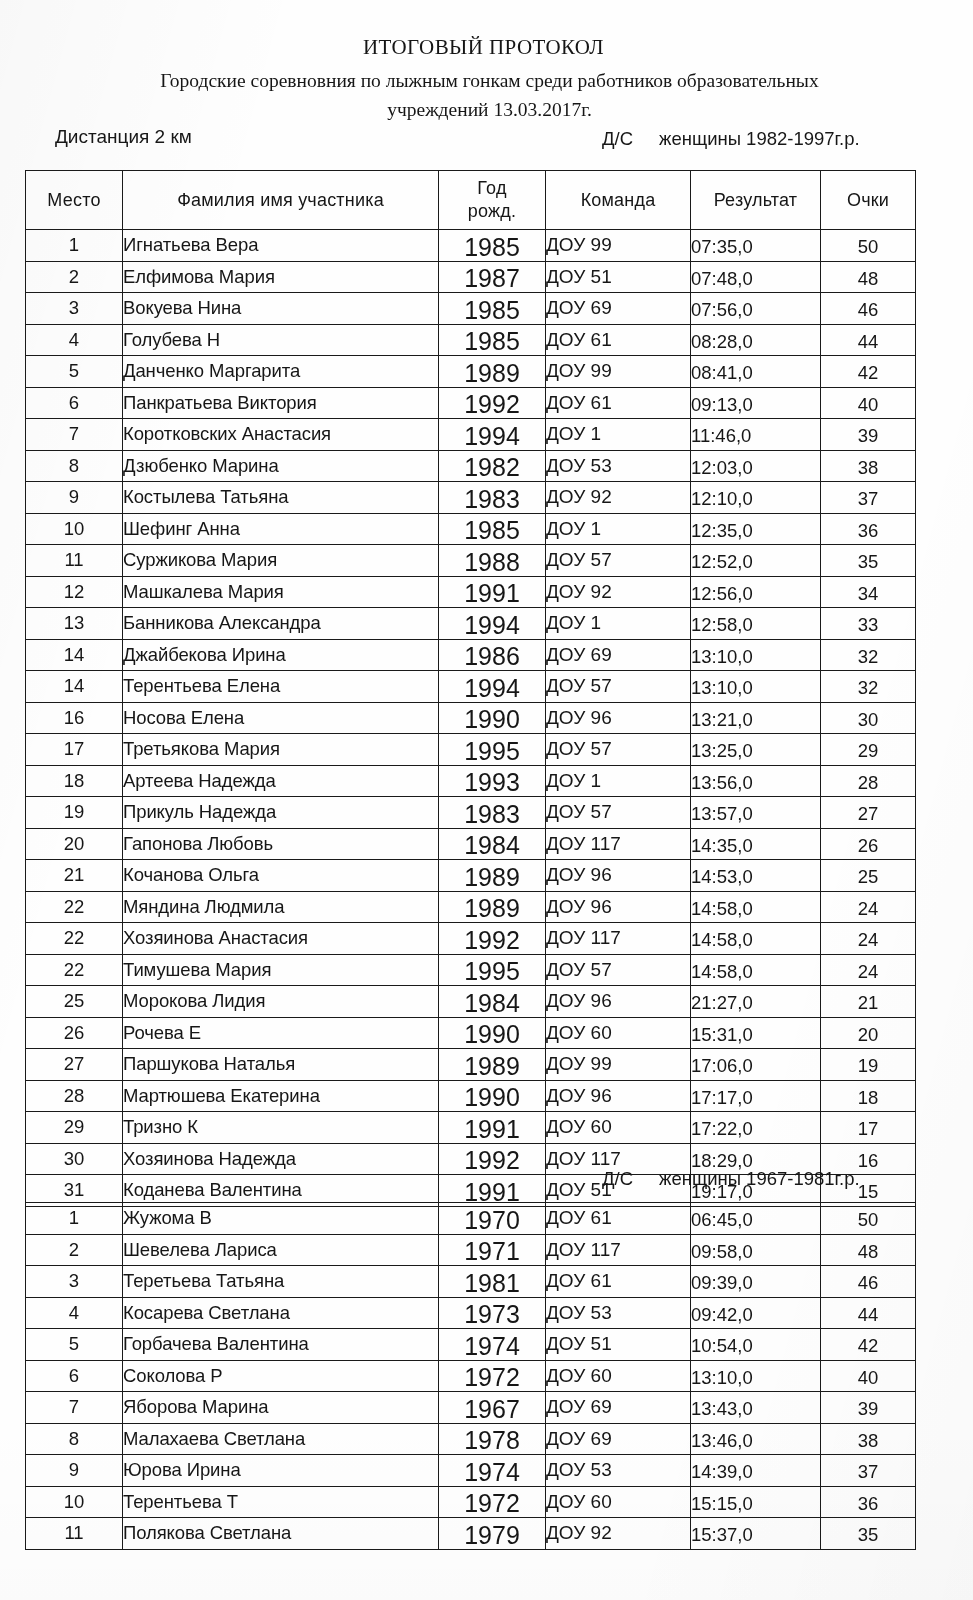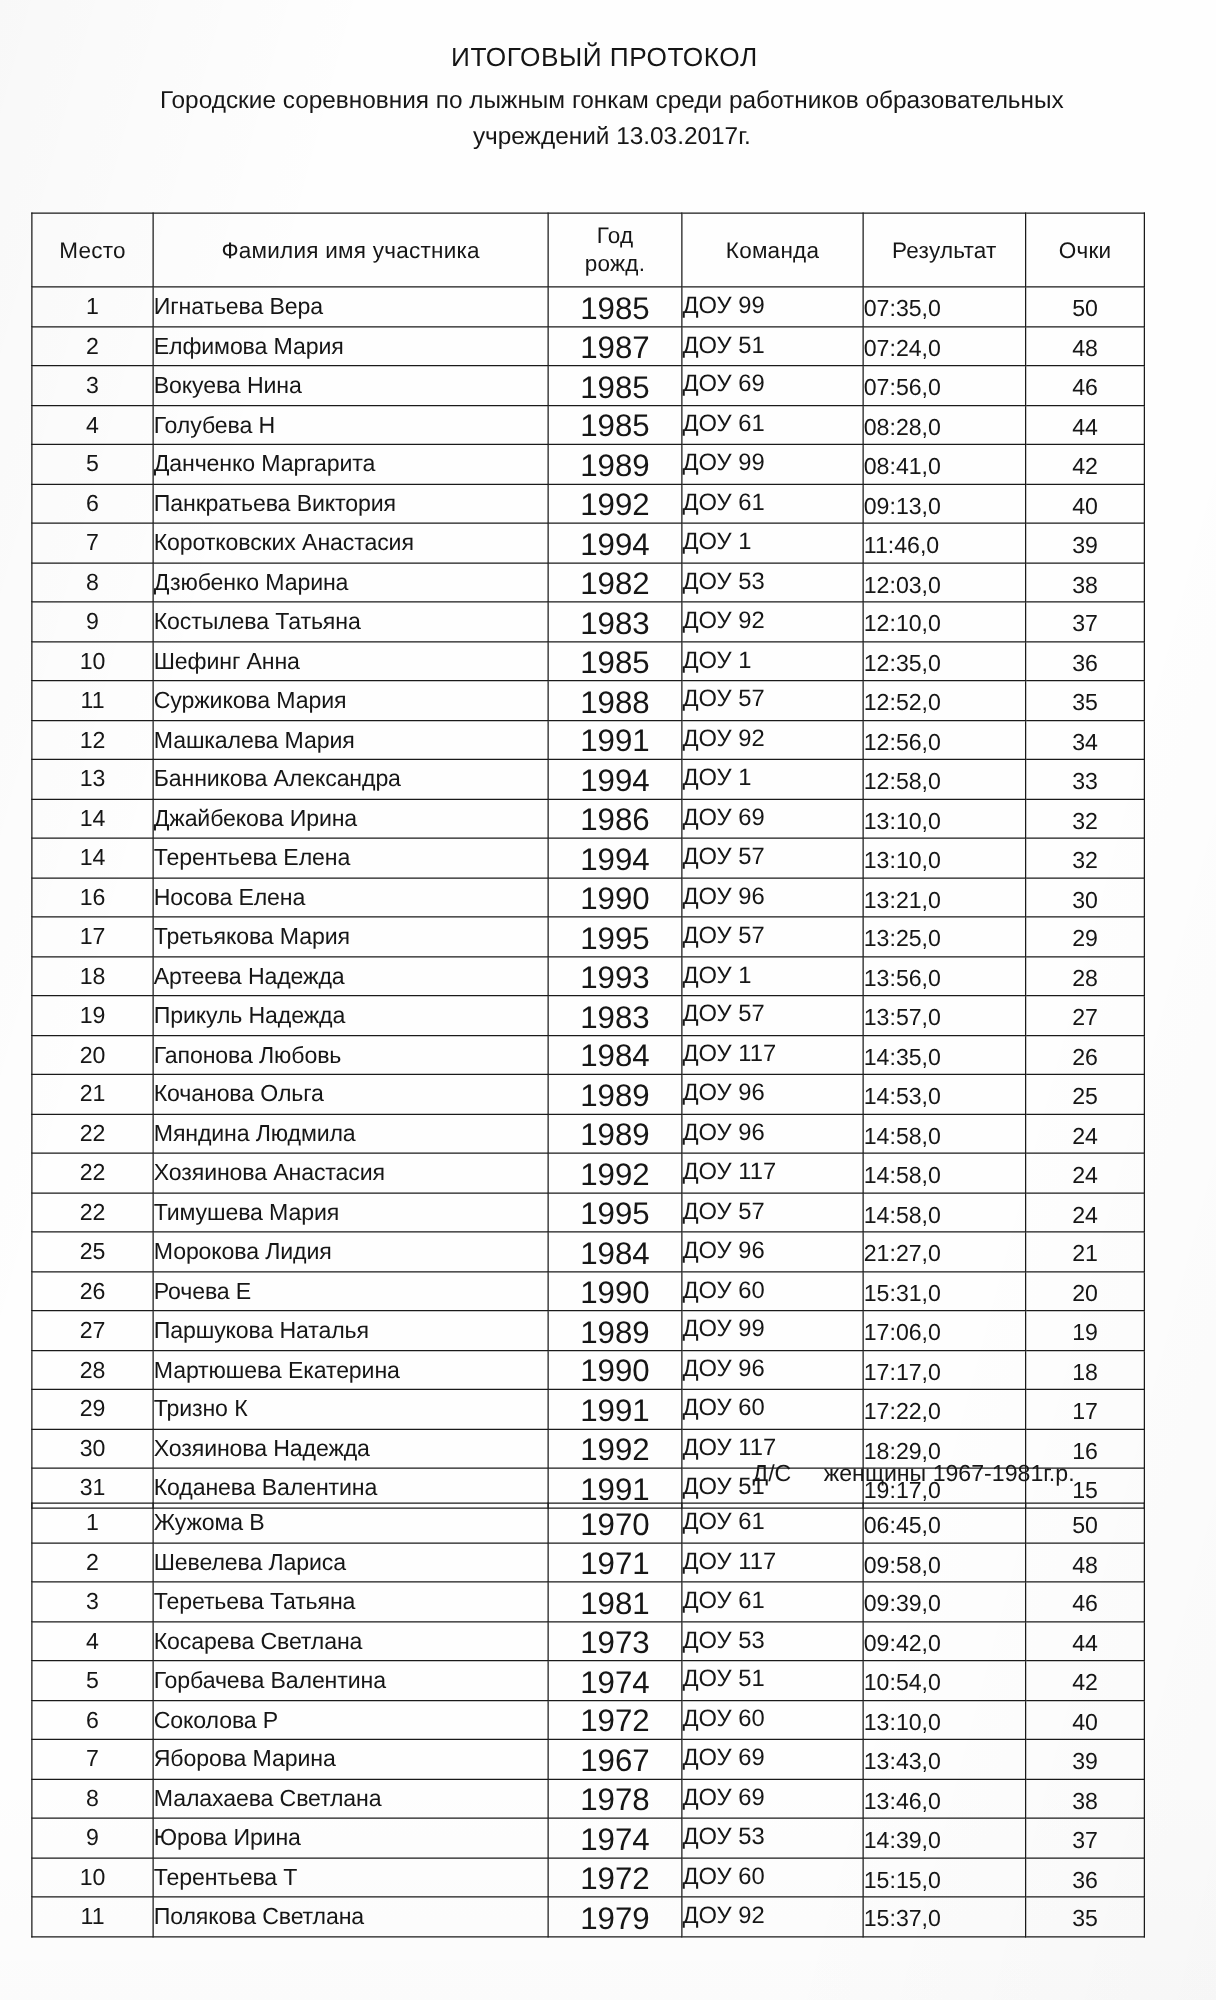--- a/index.html
+++ b/index.html
@@ -22,20 +22,21 @@
     box-sizing: border-box;
   }
 
   
   .doc-head {
     position: absolute;
     left: 0;
     top: 32px;
     width: 967px;
     text-align: center;
+    font-family: Liberation Serif, serif;
   }
   .doc-title {
     font-size: 21px;
     letter-spacing: 0.4px;
     line-height: 30px;
     color: #151515;
   }
   .doc-subtitle {
     font-size: 19.5px;
     line-height: 29px;
@@ -156,20 +157,26 @@
 <div class="page">
 
   <div class="doc-head">
     <div class="doc-title">ИТОГОВЫЙ ПРОТОКОЛ</div>
     <div class="doc-subtitle">
       <span>Городские соревновния по лыжным гонкам среди работников образовательных</span>
       <span class="line2">учреждений 13.03.2017г.</span>
     </div>
   </div>
 
+  <div class="meta-row">
+    <div class="distance">Дистанция 2 км</div>
+    <div class="category-1">
+      <span class="cat-code">Д/С</span><span>женщины 1982-1997г.р.</span>
+    </div>
+  </div>
 
   <table class="grid" id="table-1">
     <colgroup>
       <col class="c-place">
         <col class="c-name">
         <col class="c-year">
       <col class="c-team">
         <col class="c-result">
         <col class="c-points">
     </colgroup>
@@ -193,21 +200,21 @@
           <td class="cell-year">1985</td>
           <td class="cell-team">ДОУ 99</td>
           <td class="cell-result">07:35,0</td>
           <td class="cell-points">50</td>
         </tr>
         <tr>
           <td class="cell-place">2</td>
           <td class="cell-name">Елфимова Мария</td>
           <td class="cell-year">1987</td>
           <td class="cell-team">ДОУ 51</td>
-          <td class="cell-result">07:24,0</td>
+          <td class="cell-result">07:48,0</td>
           <td class="cell-points">48</td>
         </tr>
         <tr>
           <td class="cell-place">3</td>
           <td class="cell-name">Вокуева Нина</td>
           <td class="cell-year">1985</td>
           <td class="cell-team">ДОУ 69</td>
           <td class="cell-result">07:56,0</td>
           <td class="cell-points">46</td>
         </tr>

